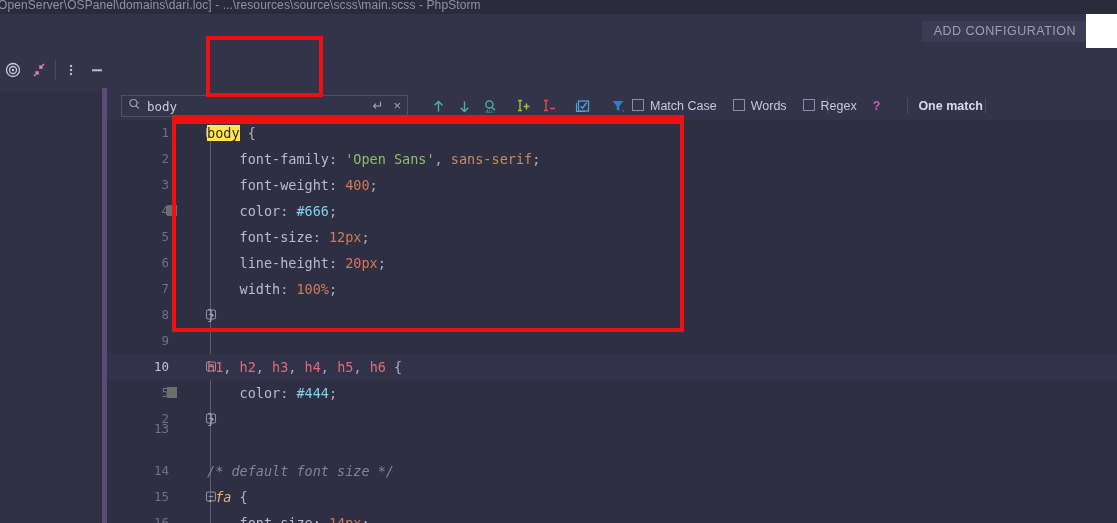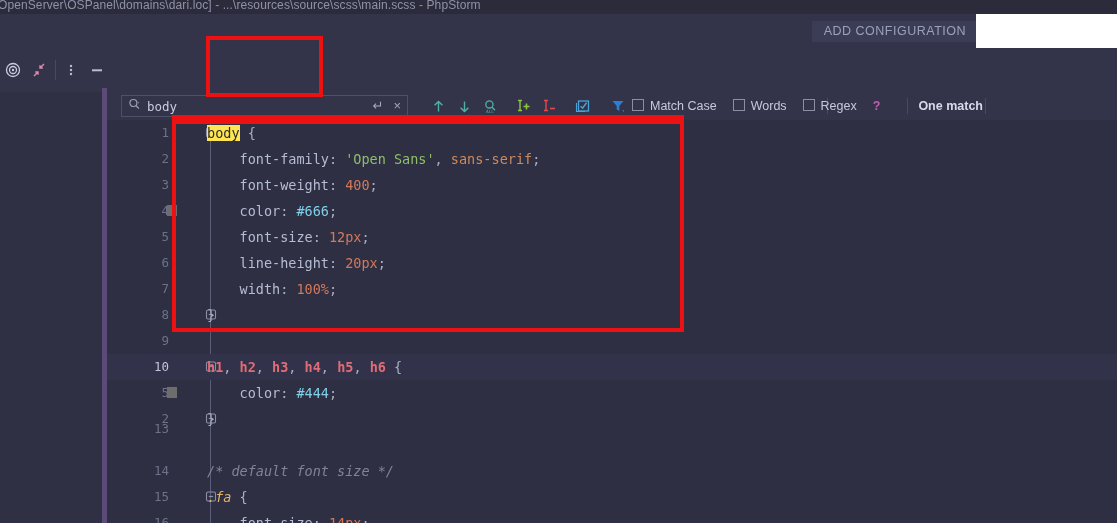--- a/index.html
+++ b/index.html
@@ -17,21 +17,21 @@
     background:#2b2b3b;
   }
   .titlebar .title{
     position:absolute; left:-2px; top:-2px;
     font-size:12px; color:#8f93a8; letter-spacing:.1px;
     white-space:nowrap;
   }
 
   
   .topstrip{
-    position:absolute; left:0; top:14px; width:976px; height:34px;
+    position:absolute; left:0; top:14px; width:1086px; height:34px;
     background:#33344a;
   }
   .add-config{
     position:absolute; right:0; top:7px; height:21px;
     padding:3px 10px 0 12px;
     background:#3b3d56;
     color:#9ba0b8; font-size:12.5px; letter-spacing:.5px;
     white-space:nowrap; overflow:hidden;
   }
 
@@ -138,21 +138,21 @@
   .bookmark{
     position:absolute; left:60px; top:7px; width:10px; height:11px;
     background:#6d6d6d;
   }
   .fold{
     position:absolute; left:98px; top:6px; width:12px; height:13px;
     color:#8c8fa8;
   }
 
   
-  .t-tag   { color:#e06c75;font-weight:bold; }
+  .t-tag   { color:#e06c75; }
   .t-punc  { color:#a9b0c5; }
   .t-prop  { color:#b6bcd4; }
   .t-str   { color:#8fbf6a; }
   .t-num   { color:#d2795b; }
   .t-color { color:#7fd0e8; }
   .t-kw    { color:#cc8a5f; }
   .t-cls   { color:#e5b567; font-style:italic; }
   .t-cmt   { color:#7f8496; font-style:italic; }
   .hl-match{ background:#ffe552; color:#2b2b2b; }
 

